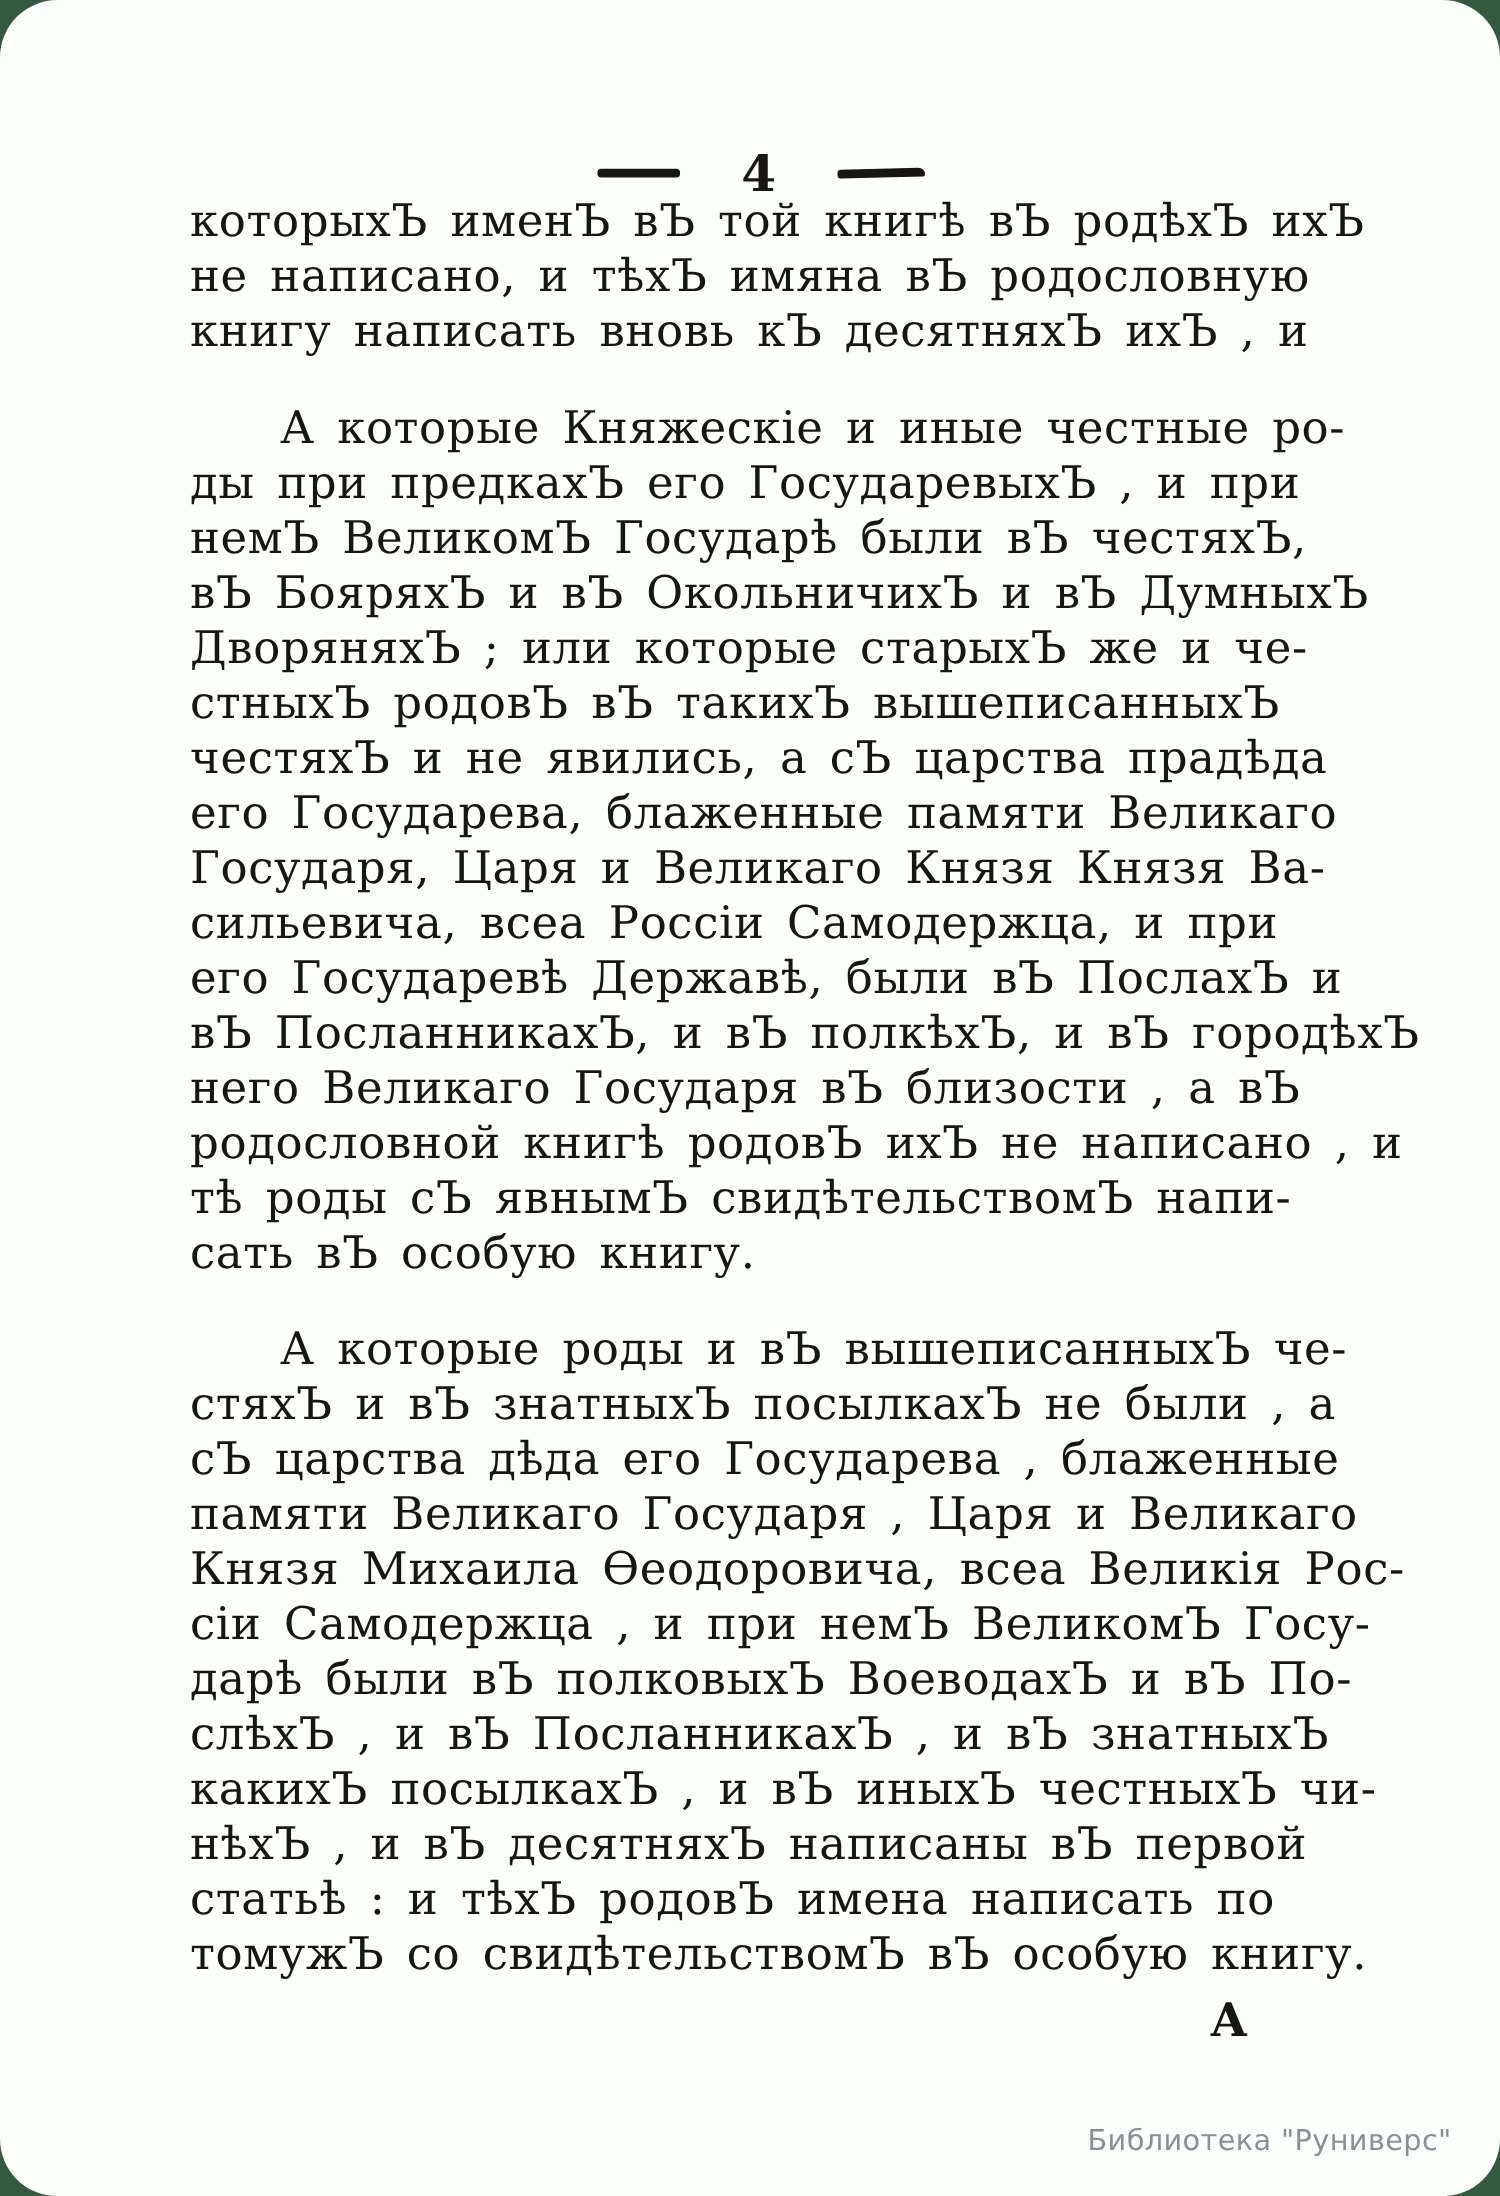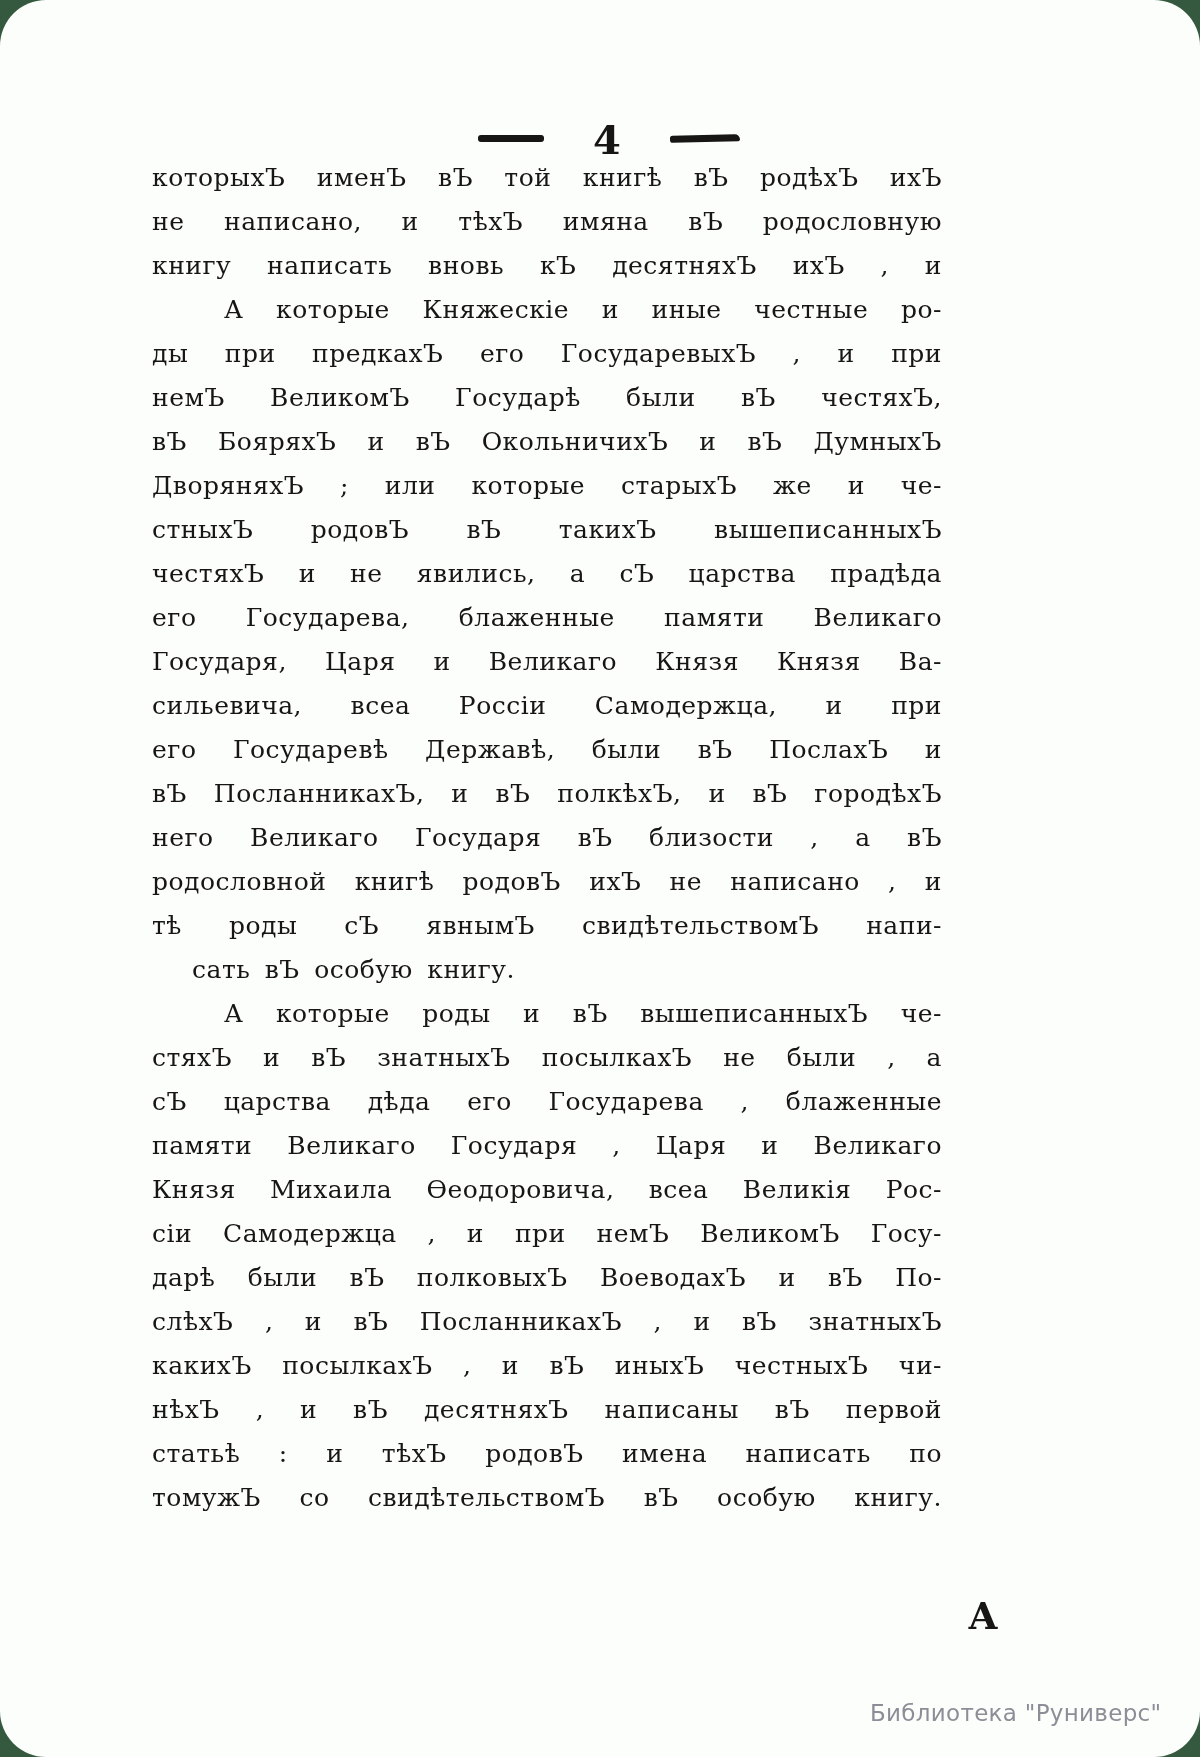--- a/index.html
+++ b/index.html
@@ -36,31 +36,31 @@
     font-size:40px;font-weight:bold;color:var(--ink);
     line-height:40px;transform:translateY(2px);
   }
   
   .text-block{
     position:absolute;
     left:152px;top:156px;width:790px;
     color:var(--ink);
   }
   .line{
-    font-size:25px;
+    font-size:36px;
     line-height:44px;
     height:44px;
     white-space:nowrap;
     text-align:justify;
     text-align-last:justify;
     word-spacing:6px;
     letter-spacing:0.5px;
   }
-  .line.indent{ text-indent:72px; }
-  .line.noj{ text-align:right;text-align-last:left;margin-left:40px; }
+  .line.indent{ text-indent:72px;margin-top:33px; }
+  .line.noj{ text-align:right;text-align-last:left; }
   
   .catchword{
     position:absolute;
     left:968px;top:1594px;
     font-size:37px;font-weight:bold;color:var(--ink);
   }
   .watermark{
     position:absolute;
     left:870px;top:1700px;
     font-family:"DejaVu Sans", sans-serif;

